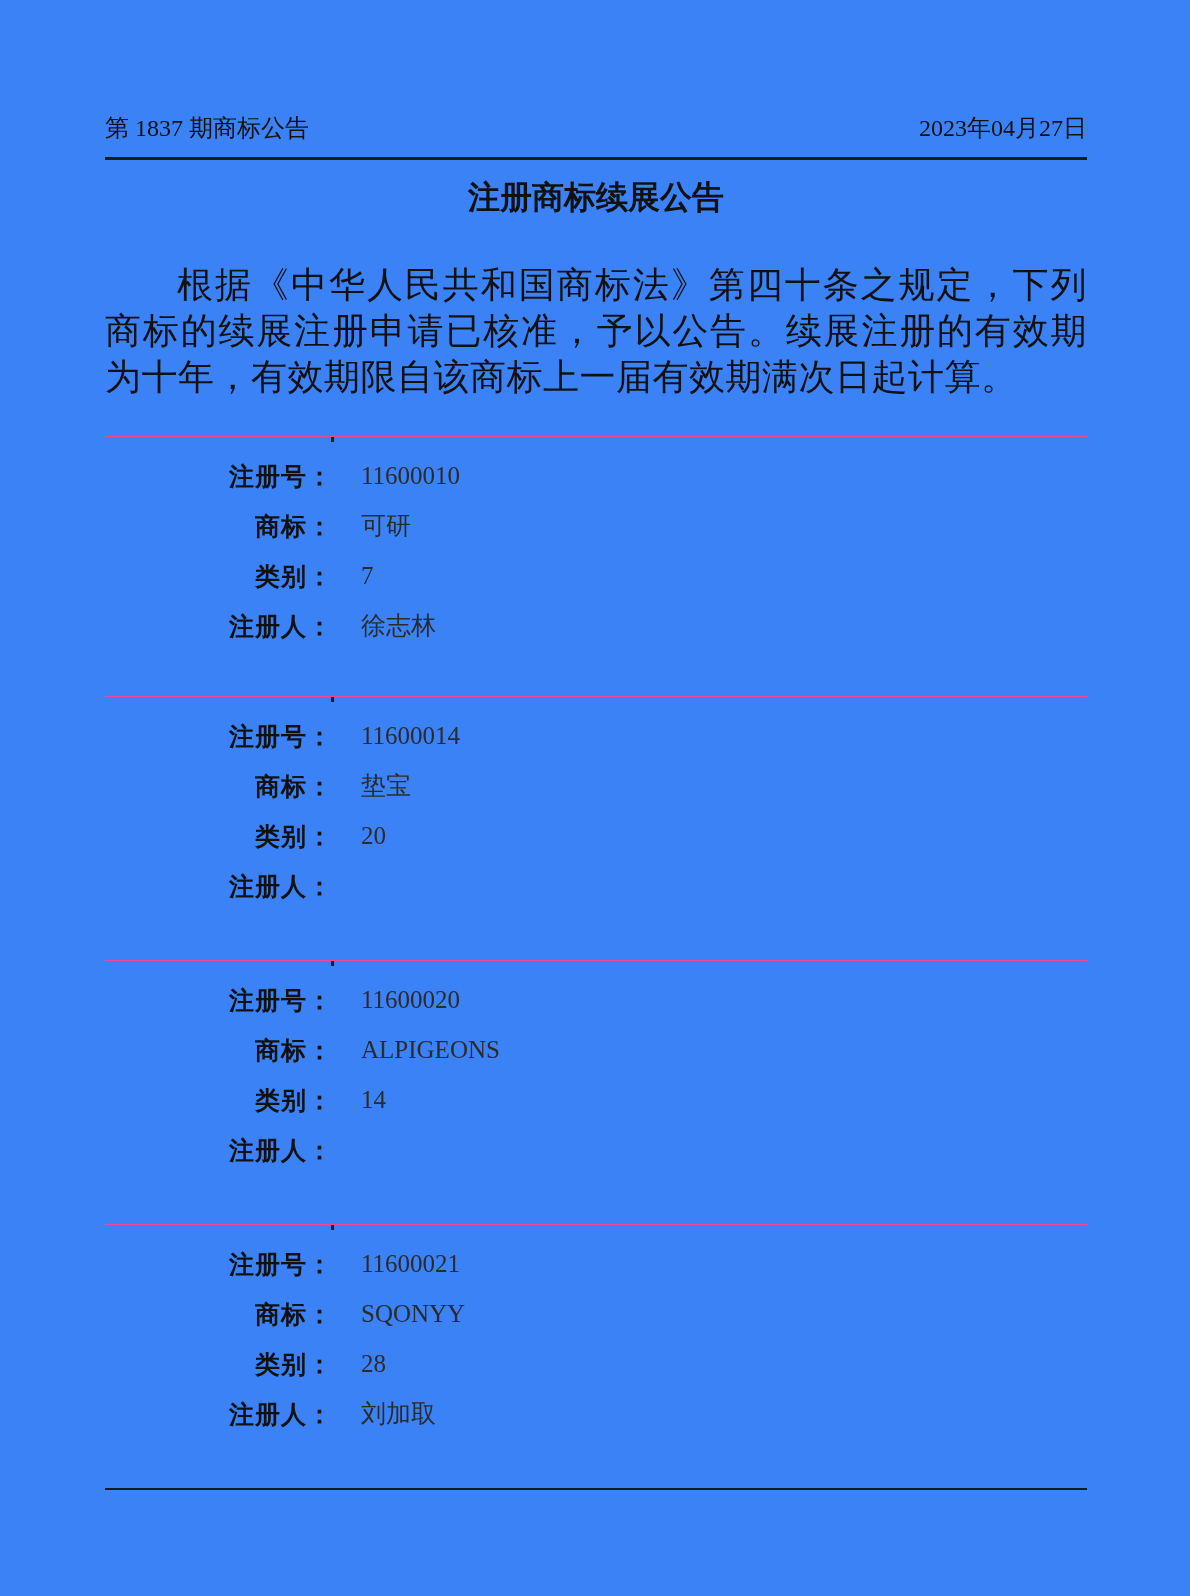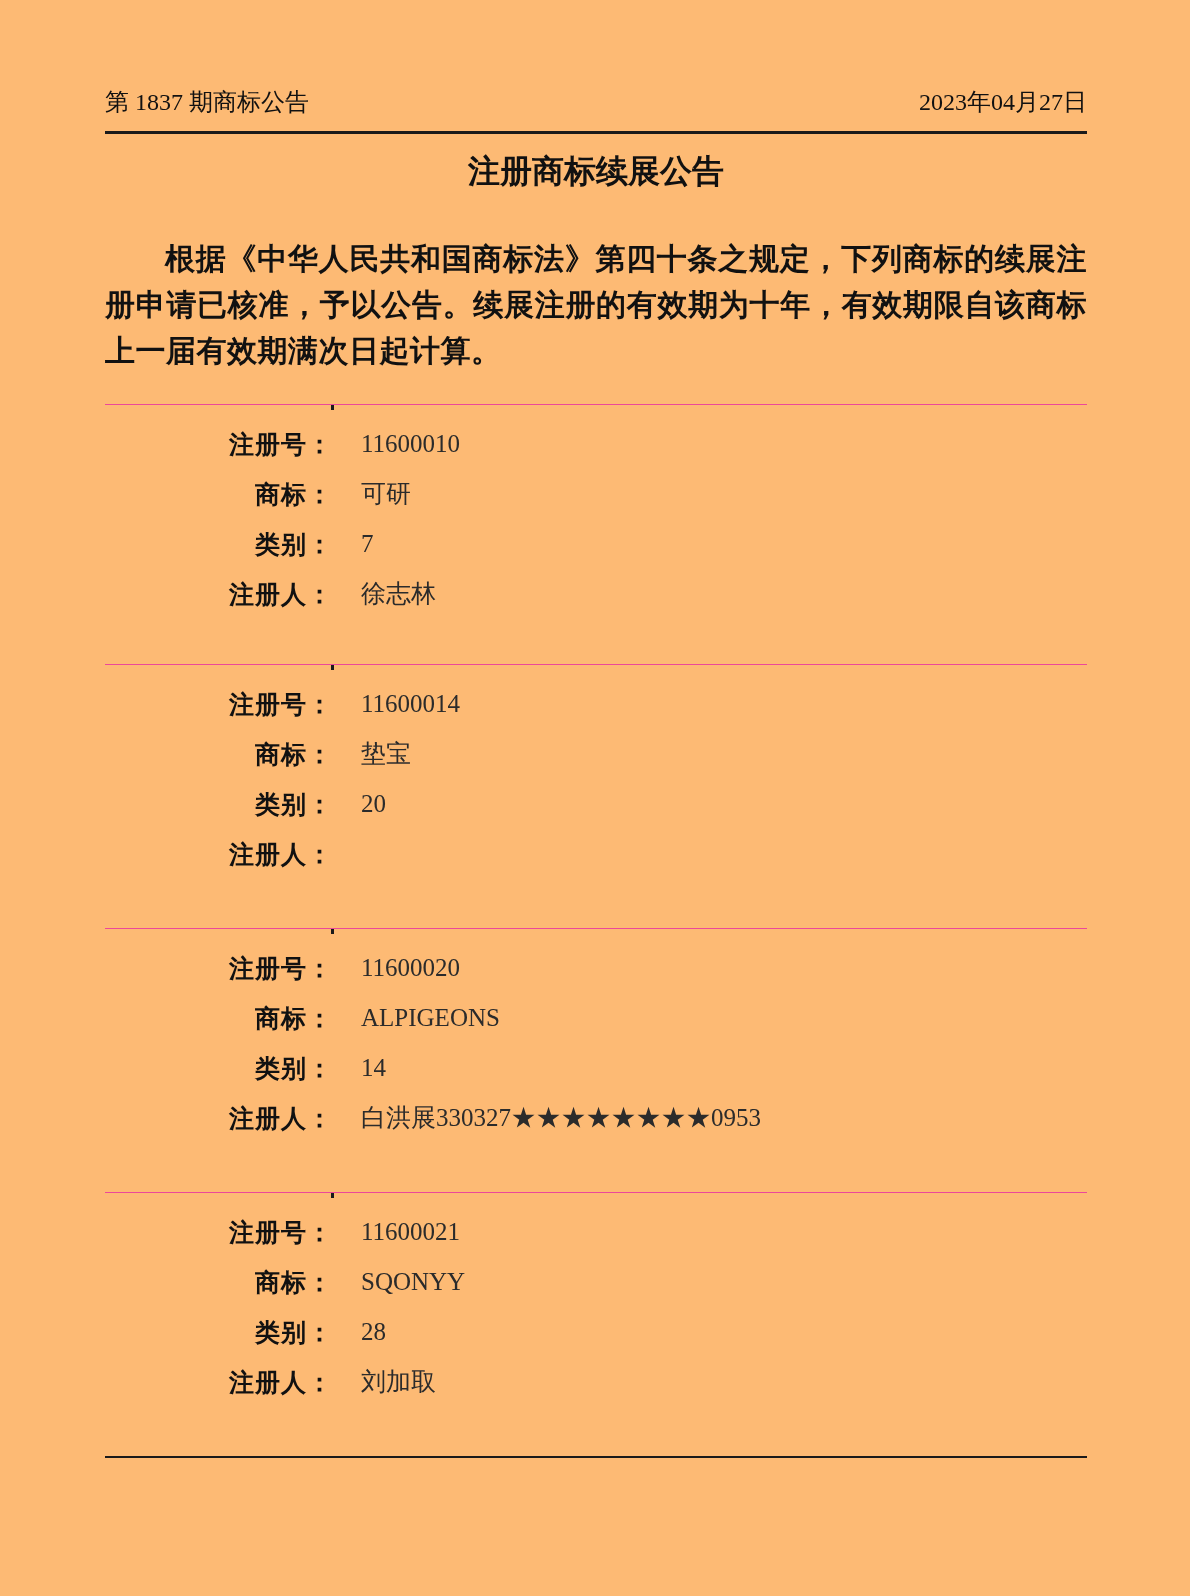--- a/index.html
+++ b/index.html
@@ -1,24 +1,24 @@
 <!DOCTYPE html>
 <html><head>
 <meta charset="utf-8">
 <style>
   html, body { margin: 0; padding: 0; background: #e8e8e8; }
   .page {
     position: relative;
     width: 1190px;
     height: 1596px;
     margin: 0 auto;
-    background: #fdba74;
+    background: #3b82f6;
     color: #111111;
     box-sizing: border-box;
-    padding: 88px 103px 0 105px;
+    padding: 114px 103px 0 105px;
     font-family: "Liberation Serif", "DejaVu Serif", serif;
   }
   
   .header {
     display: flex;
     justify-content: space-between;
     align-items: baseline;
     font-size: 24px;
     line-height: 28px;
     padding-bottom: 15px;
@@ -29,23 +29,23 @@
     margin-top: 14px;
     text-align: center;
     font-size: 32px;
     line-height: 46px;
     font-weight: 700;
     letter-spacing: 0px;
   }
   
   .intro {
     margin-top: 42px;
-    font-size: 30px;
+    font-size: 36px;
     line-height: 46px;
-    font-weight: 700;
+    font-weight: 400;
     text-indent: 2em;
     text-align: justify;
     text-justify: inter-ideograph;
     letter-spacing: 0.5px;
   }
   
   .entries { margin-top: 22px; }
   .entry {
     position: relative;
     border-top: 1px solid #ec4899;
@@ -149,21 +149,20 @@
       <div class="field-row">
         <span class="field-label">商标：</span>
         <span class="field-value">ALPIGEONS</span>
       </div>
       <div class="field-row">
         <span class="field-label">类别：</span>
         <span class="field-value">14</span>
       </div>
       <div class="field-row">
         <span class="field-label">注册人：</span>
-        <span class="field-value">白洪展330327★★★★★★★★0953</span>
       </div>
     </div>
 
     <div class="entry">
       <div class="field-row">
         <span class="field-label">注册号：</span>
         <span class="field-value">11600021</span>
       </div>
       <div class="field-row">
         <span class="field-label">商标：</span>

